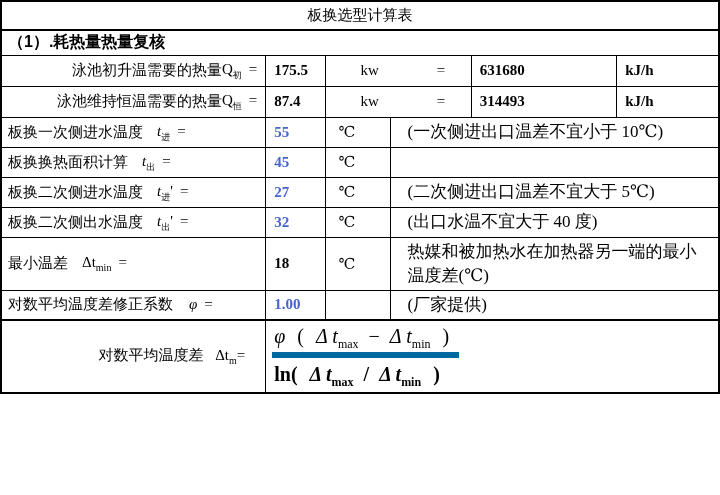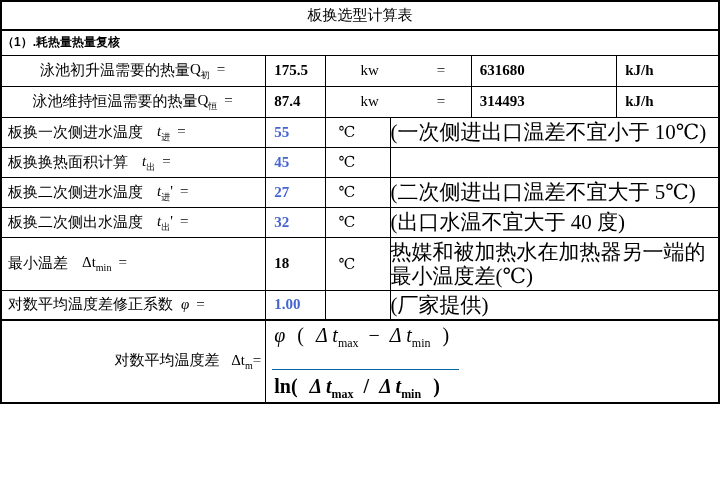--- a/index.html
+++ b/index.html
@@ -20,43 +20,43 @@
   tr.r-title  { height:29px; }
   tr.r-sec    { height:25px; }
   tr.r-q      { height:31px; }
   tr.r-note   { height:25px; }
   tr.r-temp   { height:30px; }
   tr.r-big    { height:51px; }
   tr.r-phi    { height:27px; }
   tr.r-frm    { height:73px; }
 
   .title-cell { text-align:center; font-size:15px; }
-  .sec-cell   { font-weight:bold; font-size:12px; padding-left:0;
+  .sec-cell   { font-weight:bold; font-size:16px; padding-left:6px;
                 font-family:"Liberation Sans","DejaVu Sans",sans-serif; }
   .note-cell  { color:var(--accent-blue,#4565cf); font-size:15px; padding-left:6px; }
 
   .lbl-flex { display:flex; align-items:center; }
-  .lbl-flex.between { justify-content:center; padding-right:2px; }
+  .lbl-flex.between { justify-content:flex-end; padding-right:2px; }
   .lbl-flex.gap .sym-group { margin-left:14px; }
   .sym-group { white-space:nowrap; }
   .sym-group .eq { margin-left:7px; }
   sub.s { font-size:10px; line-height:1; }
   sub.cjk { font-size:9px; line-height:1; }
 
   .val { padding-left:8px;font-weight:bold; }
   .blue { color:var(--accent-blue,#4565cf); }
   .kwflex { display:flex; align-items:center;margin-left:28px; }
   .kwflex .eq2 { margin-left:58px; }
   .unit-cell { padding-left:12px; }
-  .remark-cell { padding:2px 0; line-height:24px; font-size:21px; }
-
-  .flabel { text-align:right; padding-right:4px; }
+  .remark-cell { padding:2px 17px; line-height:24px; font-size:17px; }
+
+  .flabel { text-align:right; padding-right:20px; }
   .fcell  { padding-left:6px; }
   .frac { display:inline-block; font-size:20px; line-height:1.25; margin:2px 0; }
-  .ftop { border-bottom:1px solid #0369a1; padding:0 10px 20px 2px; white-space:nowrap; }
+  .ftop { border-bottom:6px solid #0369a1; padding:0 10px 2px 2px; white-space:nowrap; }
   .fbot { padding:4px 2px 0 2px; white-space:nowrap;font-weight:bold; }
   .it { font-style:italic; }
   .frac sub { font-size:12px; line-height:1; }
   .frac .sp  { display:inline-block; width:12px; }
   .frac .op  { display:inline-block; margin:0 10px; }
 </style>
 </head>
 <body>
 
 <table class="calc">
@@ -172,21 +172,21 @@
         <span class="sym-group"><span>Δt</span><sub class="s">min</sub><span class="eq">=</span></span>
       </div>
     </td>
     <td class="val">18</td>
     <td class="unit-cell">℃</td>
     <td colspan="3" class="remark-cell">热媒和被加热水在加热器另一端的最小温度差(℃)</td>
   </tr>
 
   <tr class="r-phi bb2">
     <td>
-      <div class="lbl-flex gap" style="gap:0">
+      <div class="lbl-flex gap" style="gap:8px">
         <span>对数平均温度差修正系数</span>
         <span class="sym-group" style="margin-left:8px"><span class="it">φ</span><span class="eq">=</span></span>
       </div>
     </td>
     <td class="val blue">1.00</td>
     <td class="unit-cell"></td>
     <td colspan="3" class="remark-cell">(厂家提供)</td>
   </tr>
 
   <tr class="r-frm">

